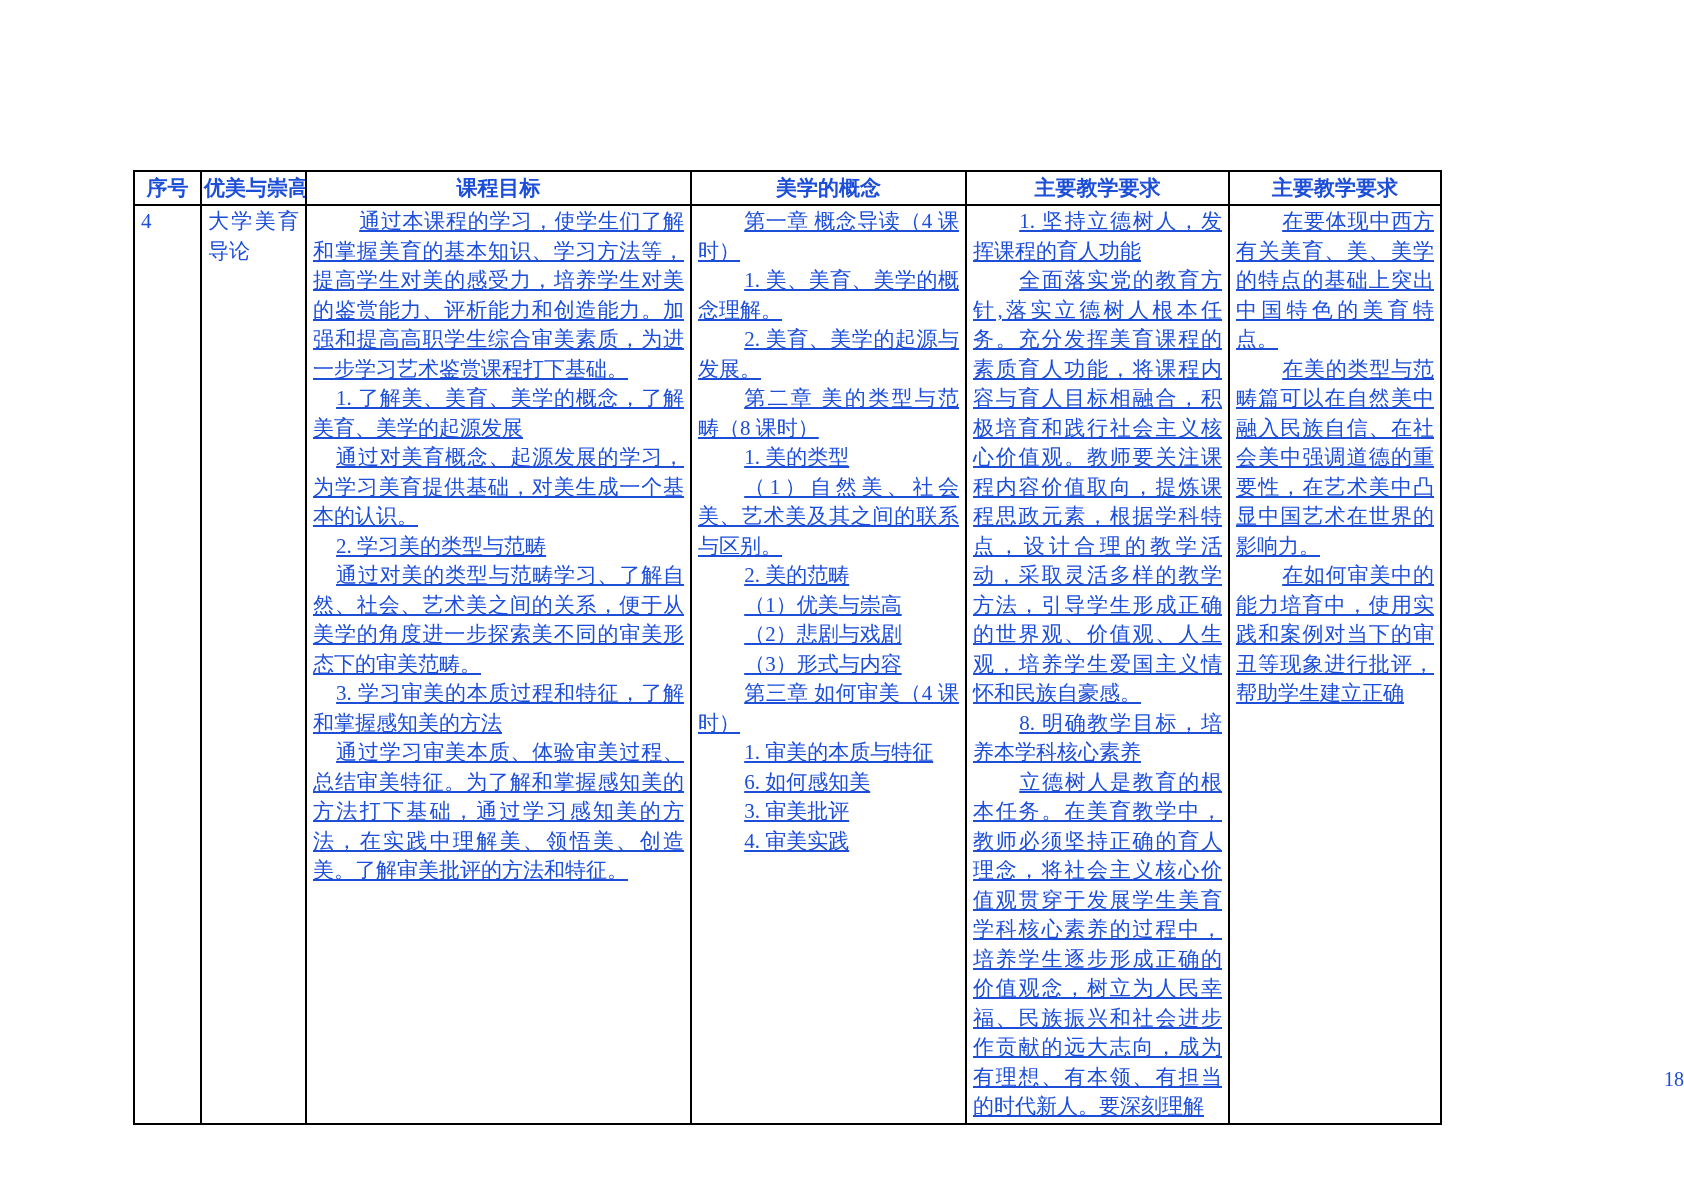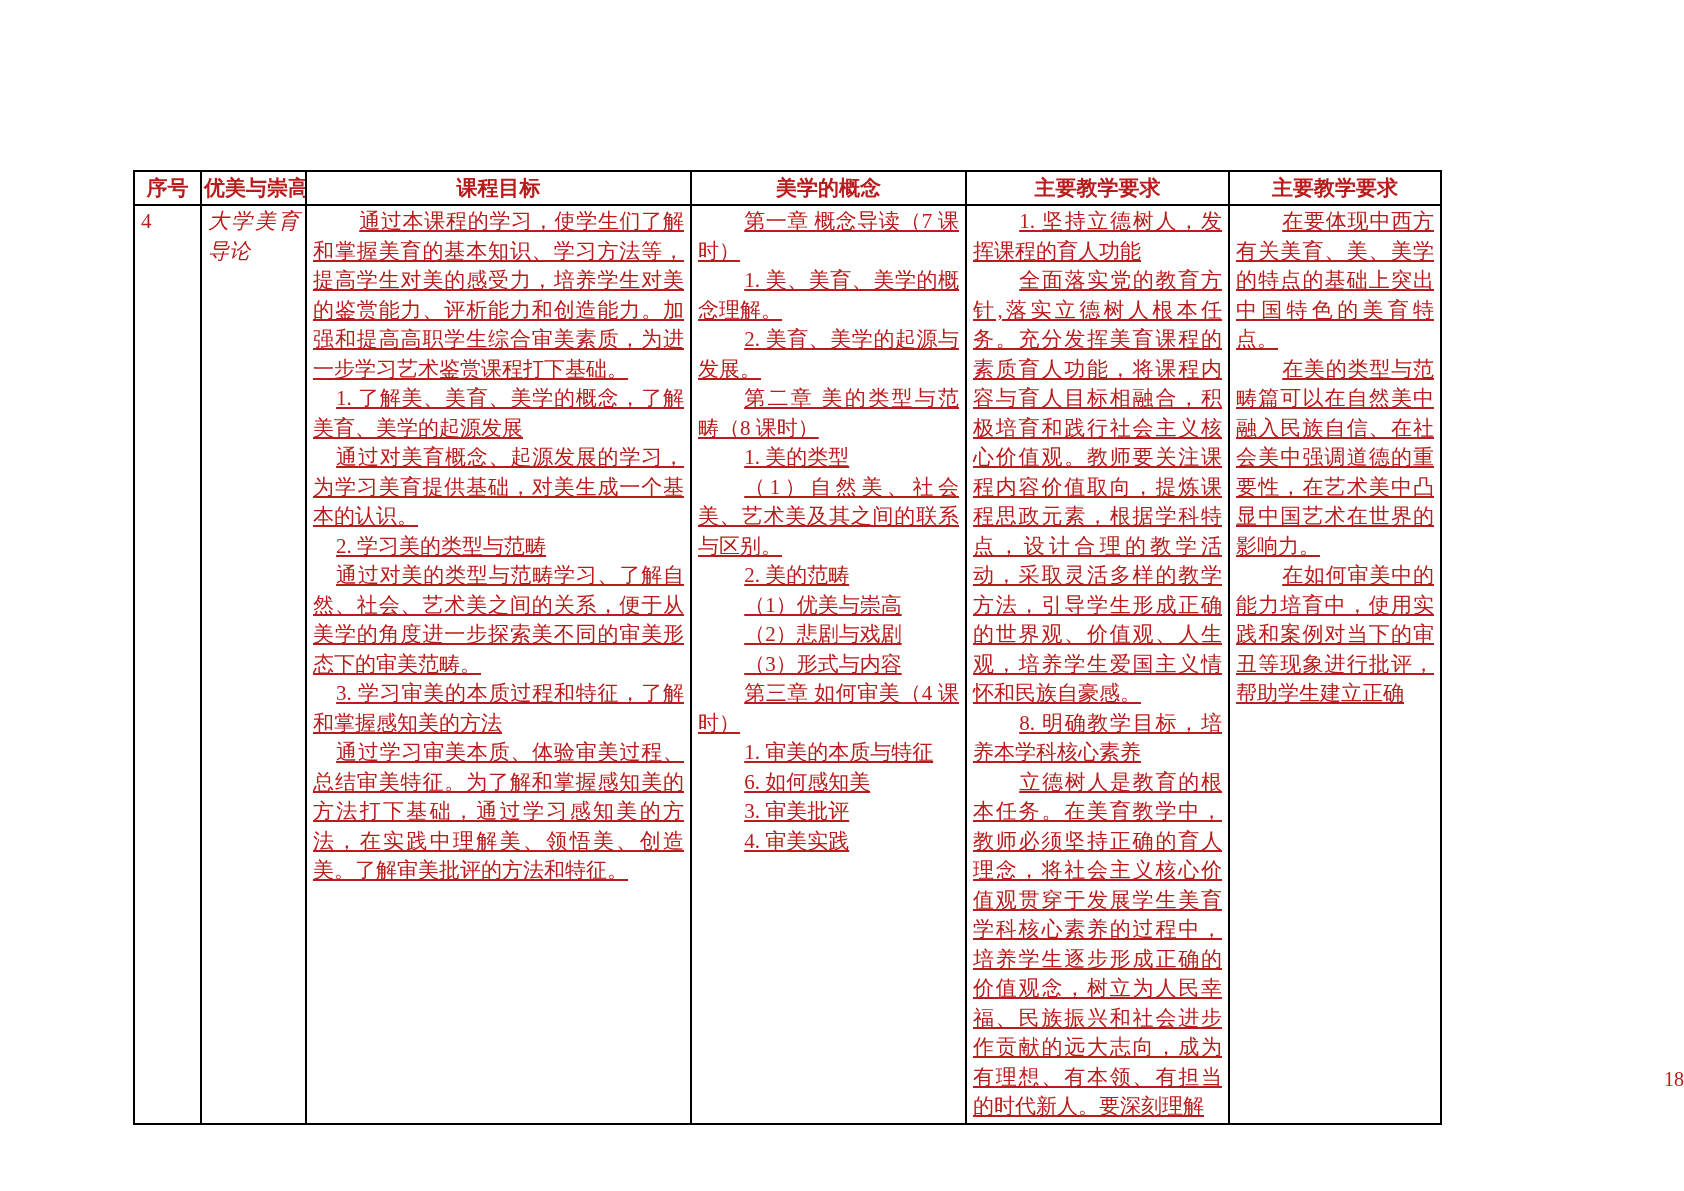--- a/index.html
+++ b/index.html
@@ -1,21 +1,21 @@
 <!DOCTYPE html>
 <html><head>
 <meta charset="utf-8">
 <style>
   html,body{margin:0;padding:0;background:#e8e8e8;}
   .page{
     position:relative;
     width:1684px;height:1191px;
     background:#ffffff;
     font-family:"Liberation Serif","DejaVu Serif",serif;
-    color:#b91c1c;
+    color:#1d4ed8;
     overflow:hidden;
     margin:0 auto;
   }
   table.course-table{
     position:absolute;
     left:133px;top:170px;
     width:1307px;
     border-collapse:collapse;
     table-layout:fixed;
   }
@@ -38,21 +38,20 @@
     vertical-align:top;
     text-align:justify;
     line-height:29.5px;
   }
   td.cell-center{
     vertical-align:middle;
     text-align:center;
   }
   td.cell-name{
     line-height:45px;
-    font-style:italic;
   }
   td p{
     margin:0;
     padding:0;
     text-decoration:underline;
   }
   .ind1{text-indent:1.1em;}
   .ind2{text-indent:2.2em;}
   tr.content-row{height:805px;}
   .page-number{
@@ -94,21 +93,21 @@
         <td>
           <p class="ind2">通过本课程的学习，使学生们了解和掌握美育的基本知识、学习方法等，提高学生对美的感受力，培养学生对美的鉴赏能力、评析能力和创造能力。加强和提高高职学生综合审美素质，为进一步学习艺术鉴赏课程打下基础。</p>
           <p class="ind1">1. 了解美、美育、美学的概念，了解美育、美学的起源发展</p>
           <p class="ind1">通过对美育概念、起源发展的学习，为学习美育提供基础，对美生成一个基本的认识。</p>
           <p class="ind1">2. 学习美的类型与范畴</p>
           <p class="ind1">通过对美的类型与范畴学习、了解自然、社会、艺术美之间的关系，便于从美学的角度进一步探索美不同的审美形态下的审美范畴。</p>
           <p class="ind1">3. 学习审美的本质过程和特征，了解和掌握感知美的方法</p>
           <p class="ind1">通过学习审美本质、体验审美过程、总结审美特征。为了解和掌握感知美的方法打下基础，通过学习感知美的方法，在实践中理解美、领悟美、创造美。了解审美批评的方法和特征。</p>
         </td>
         <td>
-          <p class="ind2">第一章  概念导读（7 课时）</p>
+          <p class="ind2">第一章  概念导读（4 课时）</p>
           <p class="ind2">1. 美、美育、美学的概念理解。</p>
           <p class="ind2">2. 美育、美学的起源与发展。</p>
           <p class="ind2">第二章 美的类型与范畴（8 课时）</p>
           <p class="ind2">1. 美的类型</p>
           <p class="ind2">（1）自然美、社会美、艺术美及其之间的联系与区别。</p>
           <p class="ind2">2. 美的范畴</p>
           <p class="ind2">（1）优美与崇高</p>
           <p class="ind2">（2）悲剧与戏剧</p>
           <p class="ind2">（3）形式与内容</p>
           <p class="ind2">第三章 如何审美（4 课时）</p>

